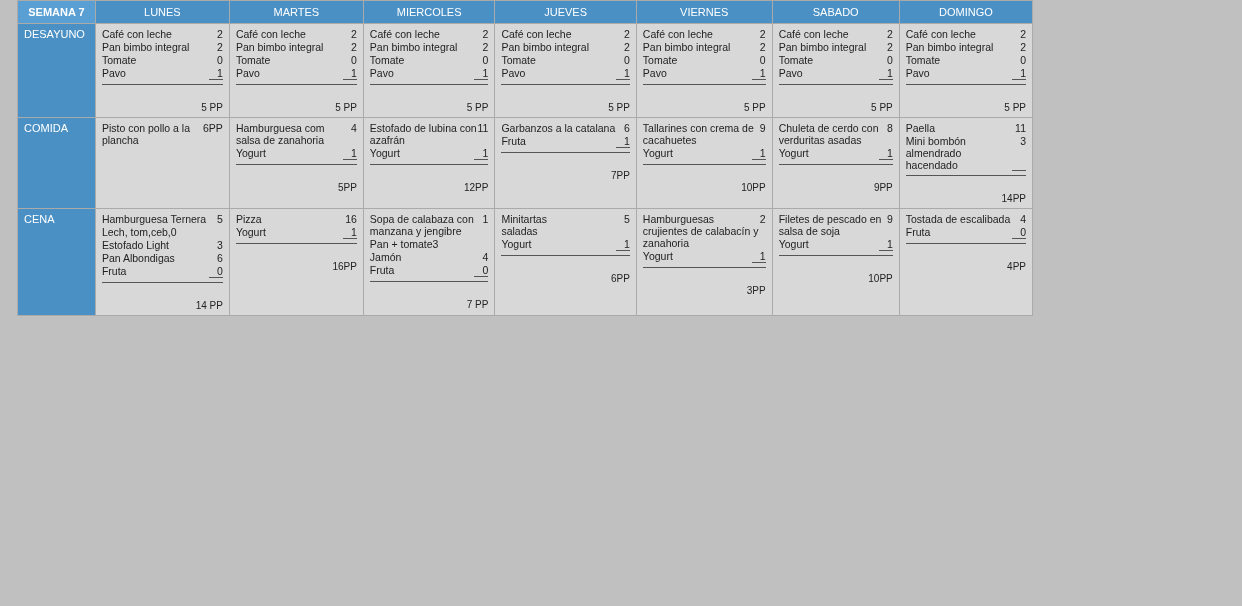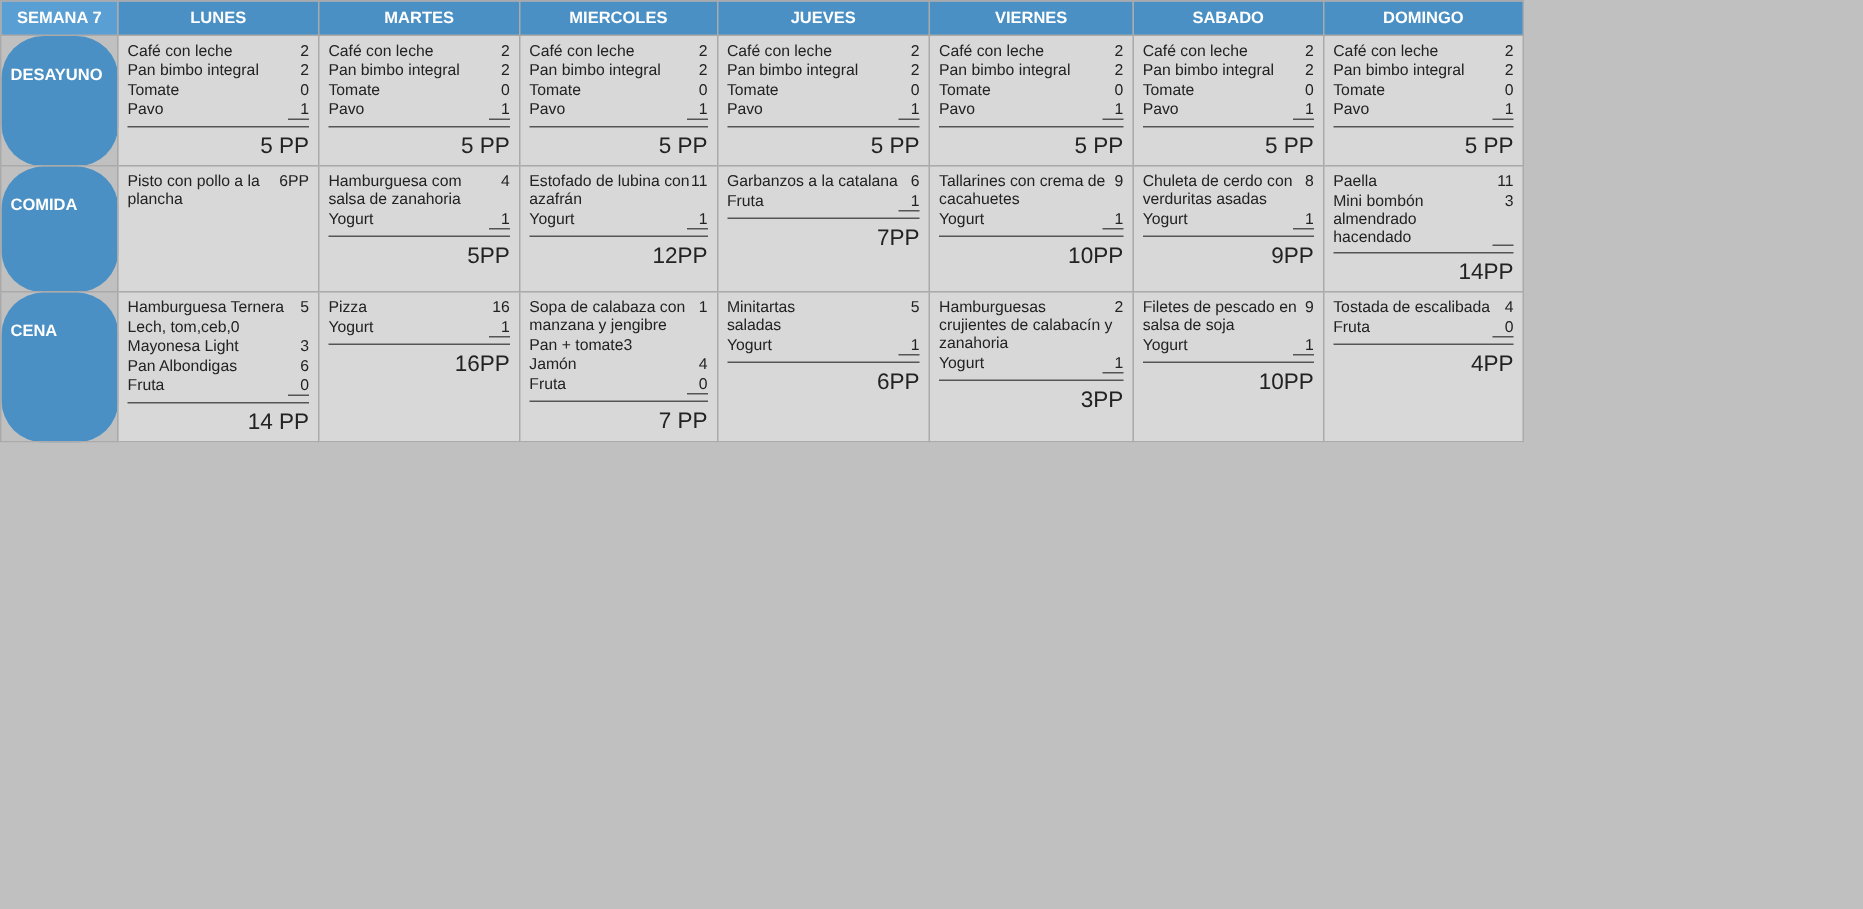--- a/index.html
+++ b/index.html
@@ -9,67 +9,67 @@
       background: #c0c0c0;
     }
     .table-wrapper {
       width: 1242px;
       overflow: hidden;
     }
     table {
       width: 1016px;
       border-collapse: collapse;
       border: 1px solid #999;
+      margin-left: 17px;
     }
     th, td {
       border: 1px solid #aaa;
       padding: 4px 6px;
       vertical-align: top;
     }
     
     thead tr th {
       background-color: #4a90c4;
       color: white;
-      font-weight: bold;
+      font-weight: normal;
       font-size: 11px;
       text-transform: uppercase;
       padding: 5px 6px;
     }
     thead tr th:first-child {
       background-color: #5a9fd4;
     }
     
     .row-label {
       background-color: #4a90c4;
       color: white;
-      font-weight: bold;
+      font-weight: normal;
       font-size: 11px;
       text-transform: uppercase;
       vertical-align: top;
-      padding: 20px 6px;
+      padding: 4px 6px;
       width: 80px;
-      border-radius: 28px;
     }
     
     .data-cell {
       background-color: #d8d8d8;
       vertical-align: top;
       padding: 4px 6px;
       font-size: 10.5px;
       color: #222;
       width: 160px;
     }
     .data-cell .total-row {
       display: flex;
       justify-content: flex-end;
       align-items: center;
       margin-top: 4px;
       border-top: 1px solid #555;
-      padding-top: 4px;
-      font-size: 15px;
+      padding-top: 17px;
+      font-size: 10px;
     }
     .header-week {
       background-color: #5a9fd4;
       color: white;
       font-weight: bold;
       font-size: 11px;
     }
   </style>
 </head>
 <body>
@@ -305,21 +305,21 @@
           <td class="data-cell">
             <div style="display: flex; justify-content: space-between; margin-bottom: 1px;">
               <span>Hamburguesa Ternera</span>
               <span>5</span>
             </div>
             <div style="display: flex; justify-content: flex-start; margin-bottom: 1px;">
               <span>Lech, tom,ceb,</span>
               <span>0</span>
             </div>
             <div style="display: flex; justify-content: space-between; margin-bottom: 1px;">
-              <span>Mayonesa Light</span>
+              <span>Estofado Light</span>
               <span>3</span>
             </div>
             <div style="display: flex; justify-content: space-between; margin-bottom: 1px;">
               <span>Pan Albondigas</span>
               <span>6</span>
             </div>
             <div style="display: flex; justify-content: space-between; margin-bottom: 1px;">
               <span>Fruta</span>
               <span style="border-bottom: 1px solid rgb(85, 85, 85); min-width: 14px; display: inline-block; text-align: right;">0</span>
             </div>

